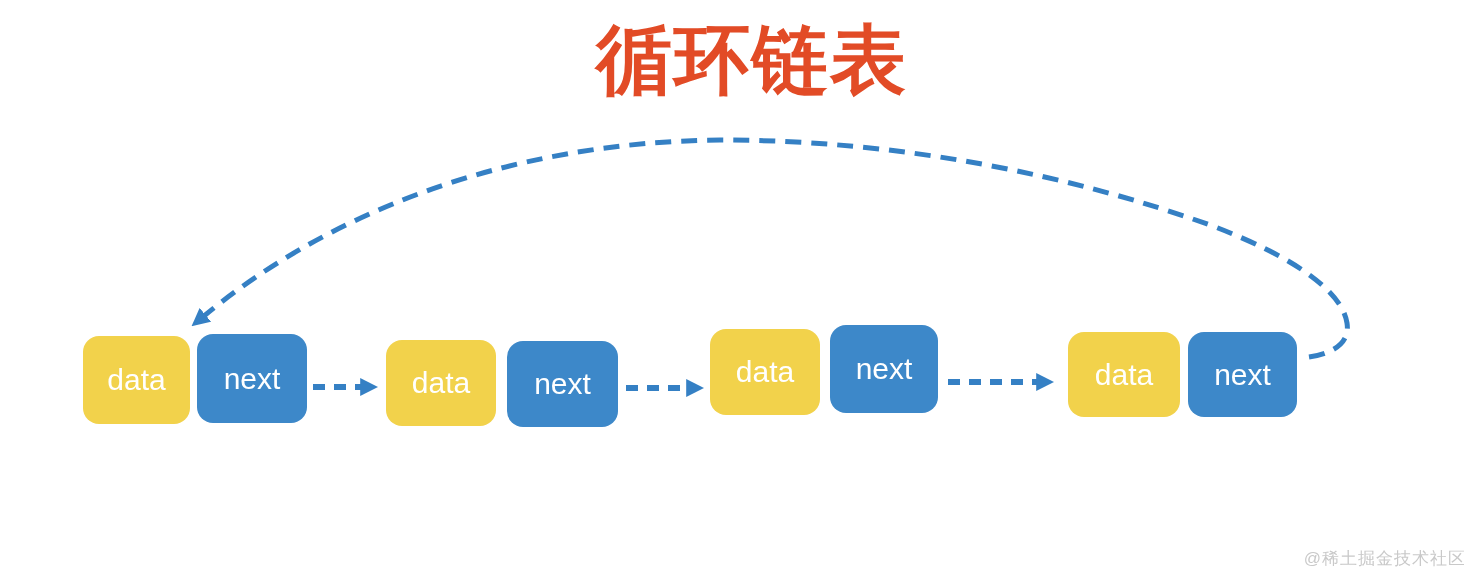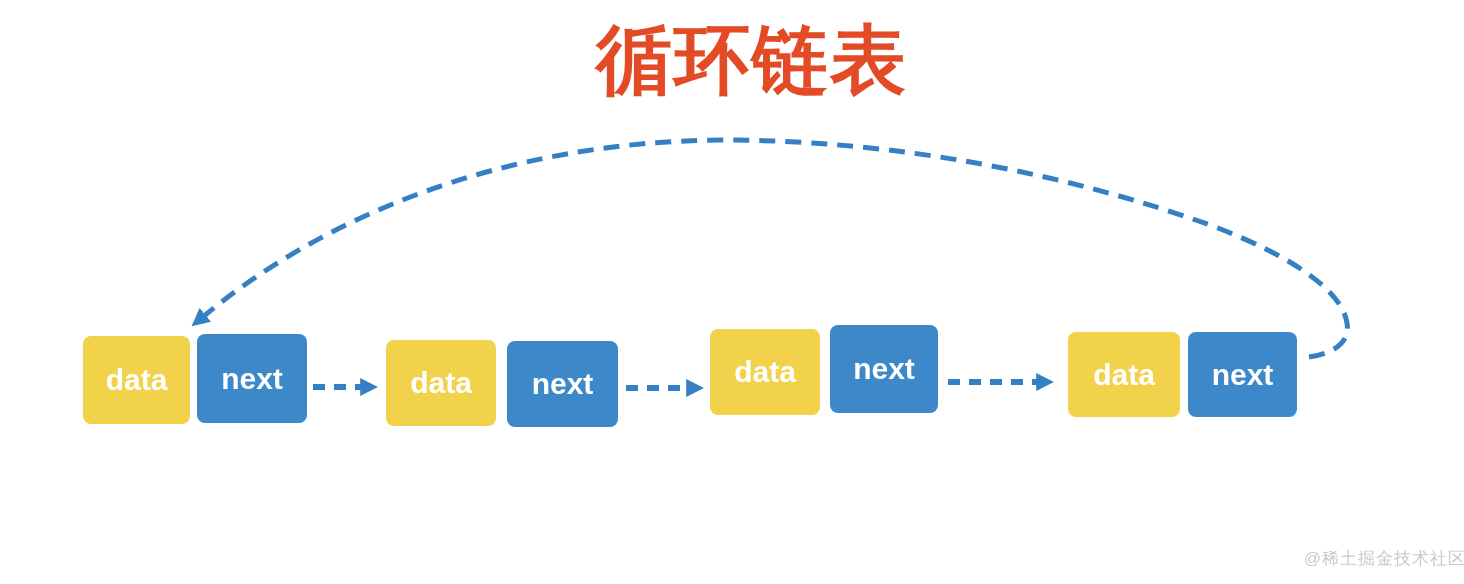--- a/index.html
+++ b/index.html
@@ -24,26 +24,26 @@
     margin: 0;
     text-align: center;
     font-size: 76px;
     line-height: 1.15;
     font-weight: 700;
     color: var(--c-title, #e24b26);
     letter-spacing: 2px;
   }
   .box {
     position: absolute;
-    border-radius: 8px;
+    border-radius: 16px;
     display: flex;
     align-items: center;
     justify-content: center;
     font-size: 30px;
-    font-weight: 700;
+    font-weight: 400;
     color: var(--c-box-text, #fff);
   }
   .box.data { background: var(--c-data-box, #f2d24b); }
   .box.next { background: var(--c-next-box, #3d88c9); align-items: center; }
 
   
   .n1d { left: 63px;  top: 336px; width: 107px; height: 88px; }
   .n1n { left: 177px; top: 334px; width: 110px; height: 89px; }
   
   .n2d { left: 366px; top: 340px; width: 110px; height: 86px; }

